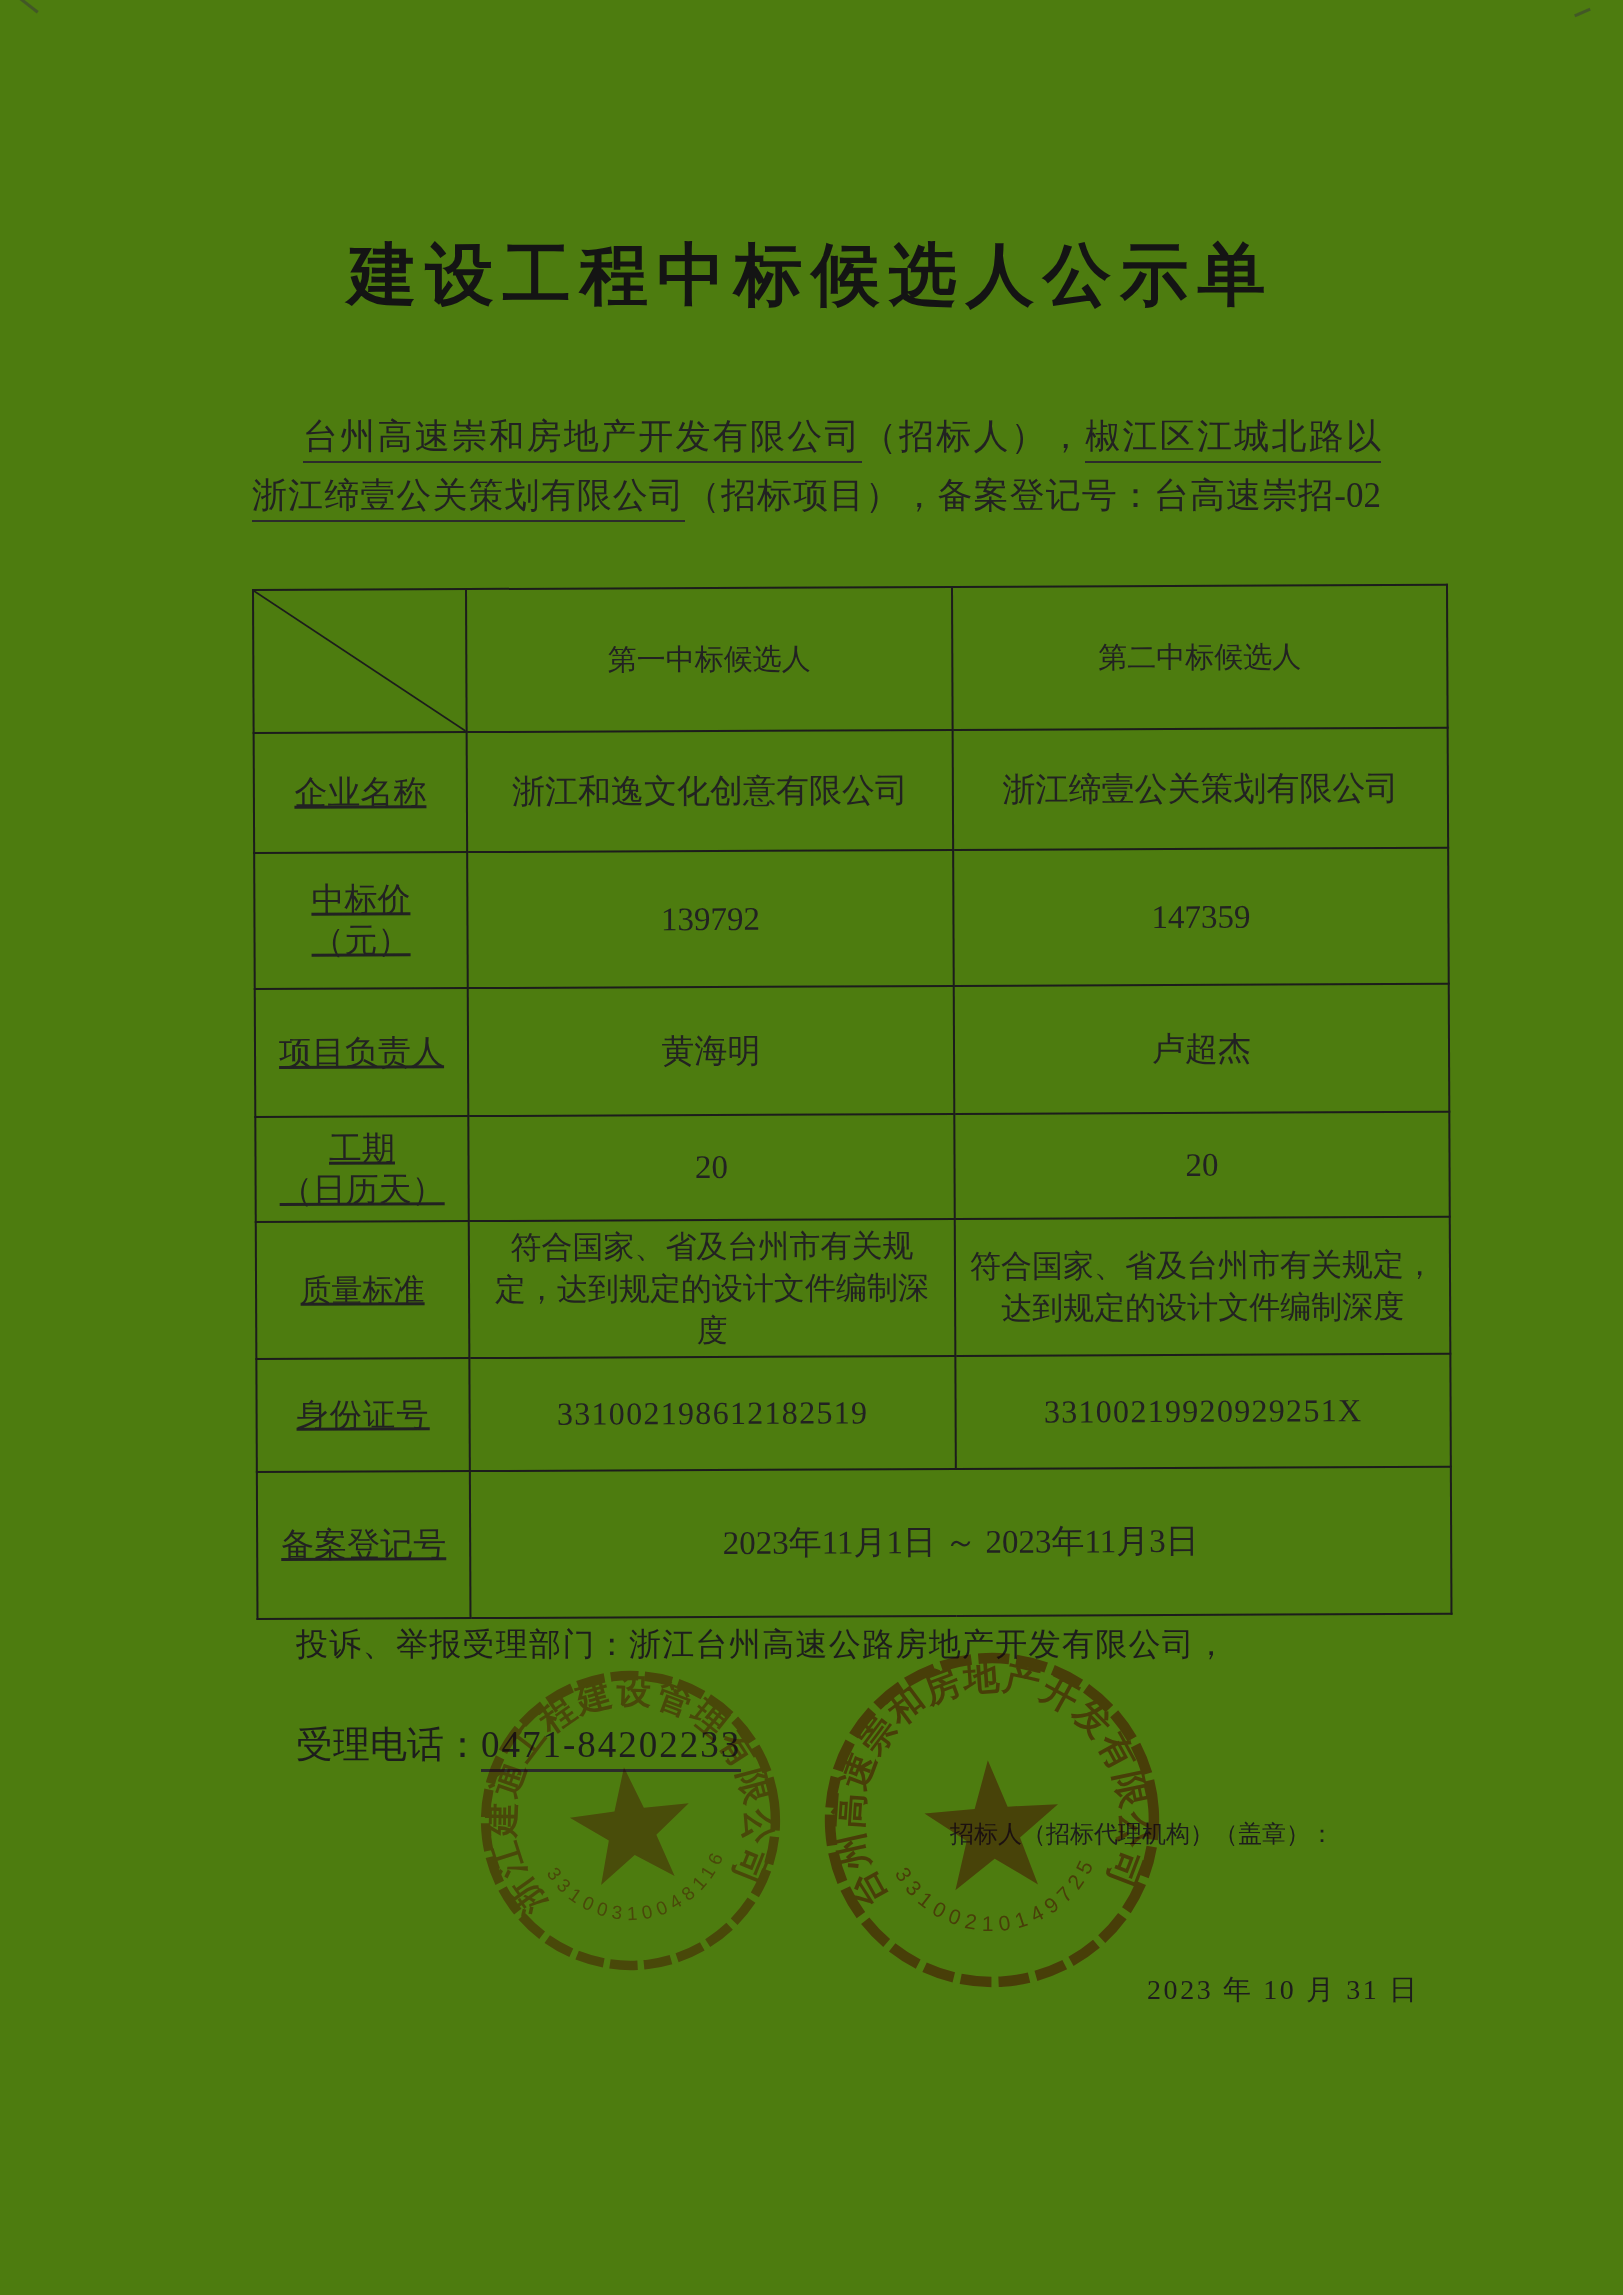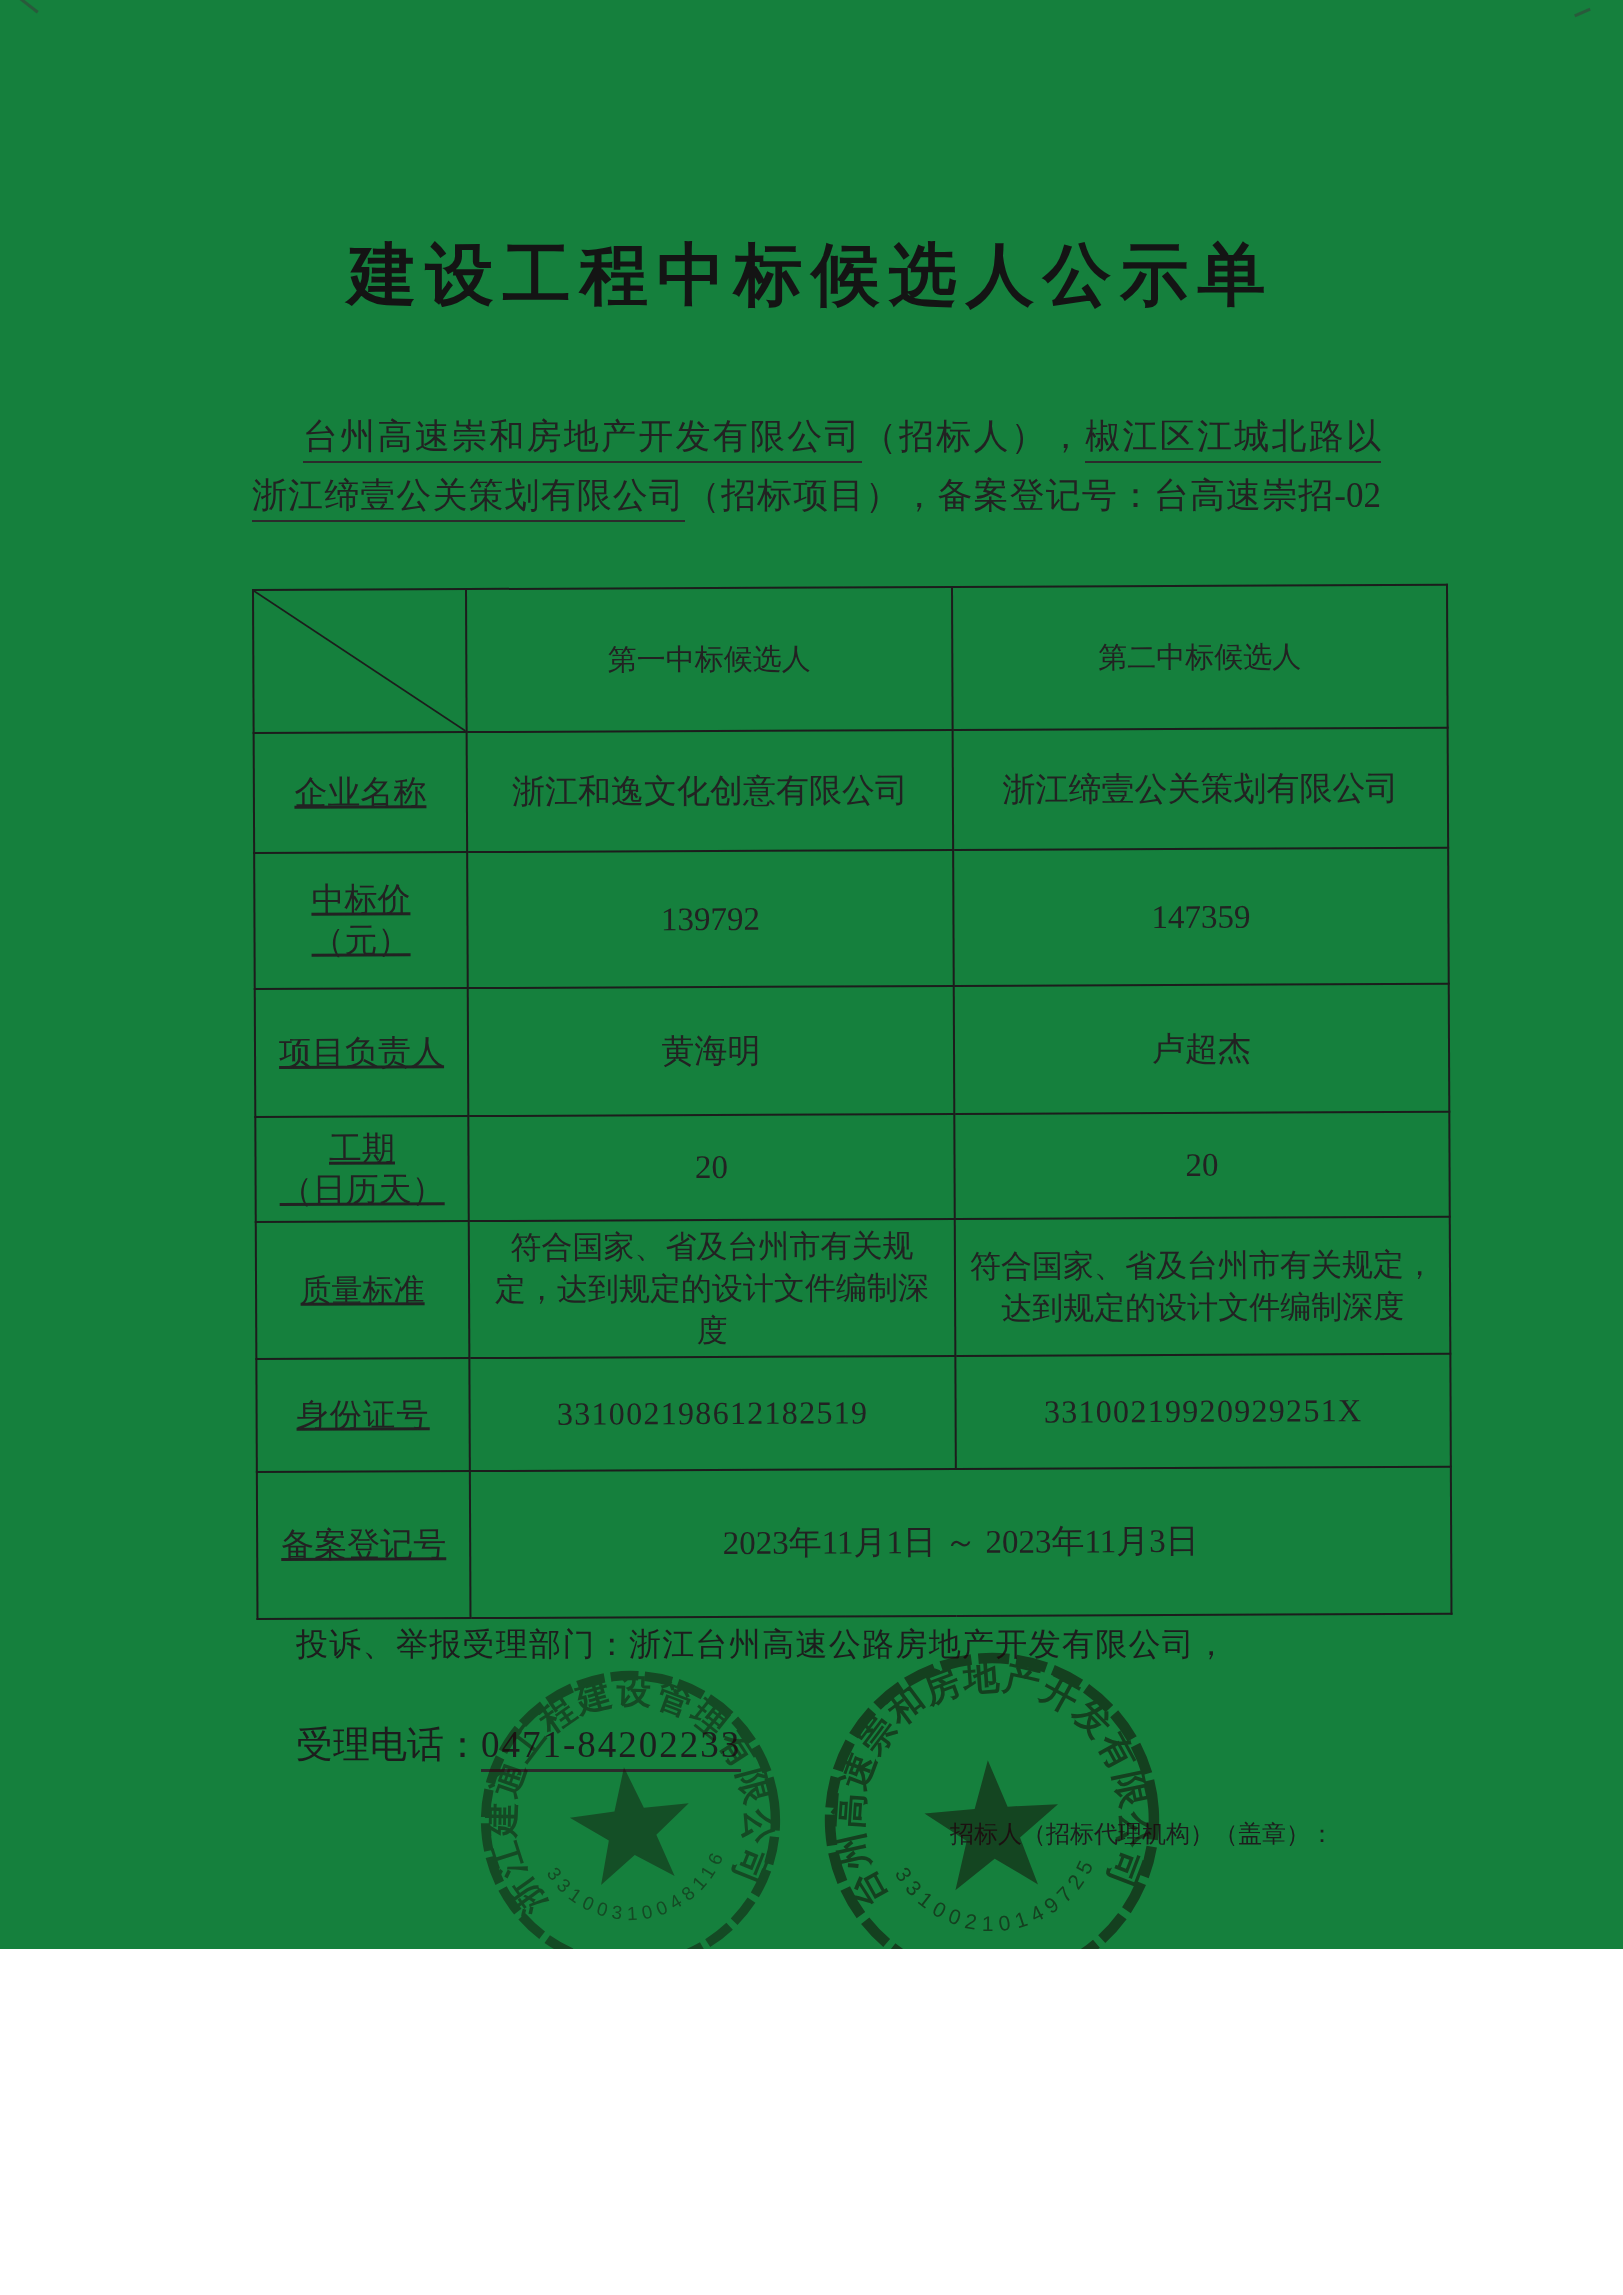--- a/index.html
+++ b/index.html
@@ -2,22 +2,22 @@
 <html style="font-size:10.5px"><head>
 <meta charset="utf-8">
 <style>
   * { margin: 0; padding: 0; box-sizing: border-box; }
   html, body { background: #ffffff; }
   body { font-family: "Liberation Serif", "DejaVu Serif", serif; color: #1f1f1f; }
 
   .page {
     position: relative;
     width: 1623px;
-    height: 1949px;
-    background: #15803d;
+    height: 2295px;
+    background: #4d7c0f;
     overflow: hidden;
   }
 
   
   .artifact { position: absolute; background: #3a3a3a; opacity: .55; }
   .artifact.a1 { left: 18.3px; top: 3.9px; width: 22px; height: 3.3px; transform: rotate(38deg); }
   .artifact.a2 { left: 1574px; top: 10.5px; width: 17px; height: 3.3px; transform: rotate(-24deg); }
 
   
   .title {

